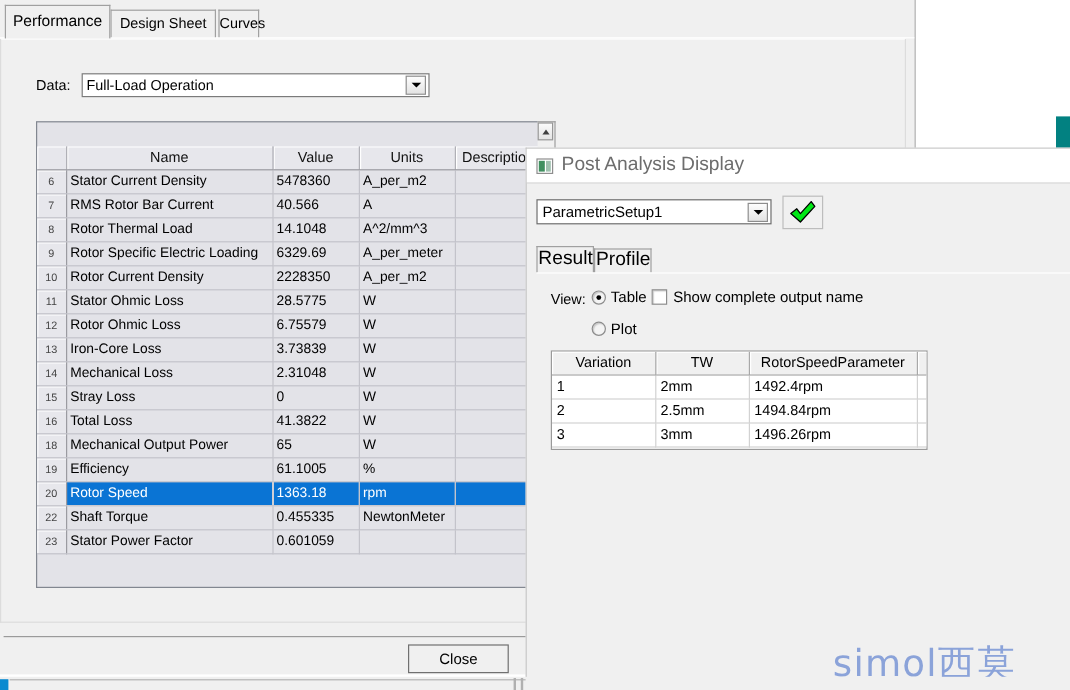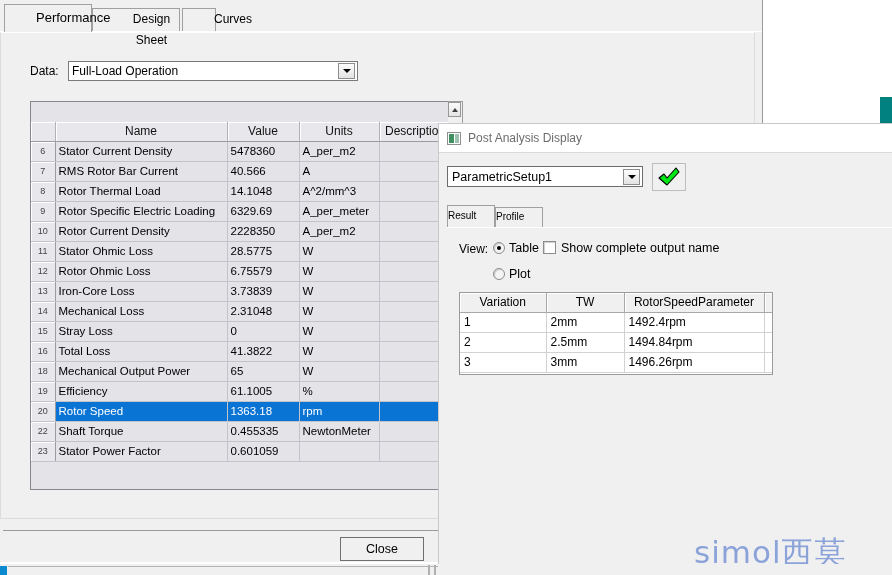--- a/index.html
+++ b/index.html
@@ -45,21 +45,20 @@
   .tab {
     position: absolute; top: 6px; height: 23px;
     background: #f0f0f0;
     border: 1px solid #a0a0a0;
     border-bottom: none;
     line-height: 21px;
     text-align: center;
     font-size: 12px;
     color: #000;
     cursor: default;
-    padding-left: 31px;
   }
   .tab.active {
     top: 2px; height: 28px; line-height: 25px;
     background: #f0f0f0;
     border-color: #a0a0a0;
     font-size: 13px;
     z-index: 3;
   }
   .tab-perf { left: 4px; width: 88px; }
   .tab-design { left: 92px; width: 88px; }
@@ -221,21 +220,21 @@
   }
   .pad-title-icon::before {
     content: ""; position: absolute; left: 1px; top: 1px;
     width: 5px; height: 9px; background: #3f8f5f;
   }
   .pad-title-icon::after {
     content: ""; position: absolute; left: 7px; top: 1px;
     width: 4px; height: 9px; background: #9ec0ae;
   }
   .pad-title-text {
-    margin-left: 7px; font-size: 12px; color: #6d6d6d;
+    margin-left: 7px; font-size: 16px; color: #6d6d6d;
   }
   .pad-title-underline {
     position: absolute; left: 0; top: 28px; width: 454px; height: 1px;
     background: #dadada;
   }
 
   .pad-combo {
     position: absolute; left: 8px; top: 164px; width: 196px; height: 21px;
     background: #ffffff; border: 1px solid #6c6c6c;
     display: flex; align-items: center;
@@ -244,21 +243,21 @@
   .pad-ok {
     position: absolute; left: 213px; top: 161px; width: 34px; height: 28px;
     background: #f0f0f0; border: 1px solid #bdbdbd;
     display: flex; align-items: center; justify-content: center;
   }
 
   
   .pad-tab {
     position: absolute; height: 22px;
     background: #f0f0f0; border: 1px solid #a0a0a0; border-bottom: none;
-    line-height: 20px; text-align: left; font-size: 10px;
+    line-height: 20px; text-align: right; font-size: 16px;
   }
   .pad-tab-result { left: 8px; top: 203px; width: 48px; }
   .pad-tab-profile { left: 56px; top: 205px; width: 48px; height: 20px; line-height: 18px; }
   .pad-tab-line {
     position: absolute; left: 8px; top: 225px; width: 446px; height: 1px;
     background: #ffffff;
   }
 
   
   .view-label { position: absolute; left: 20px; top: 240px; font-size: 12px; }

